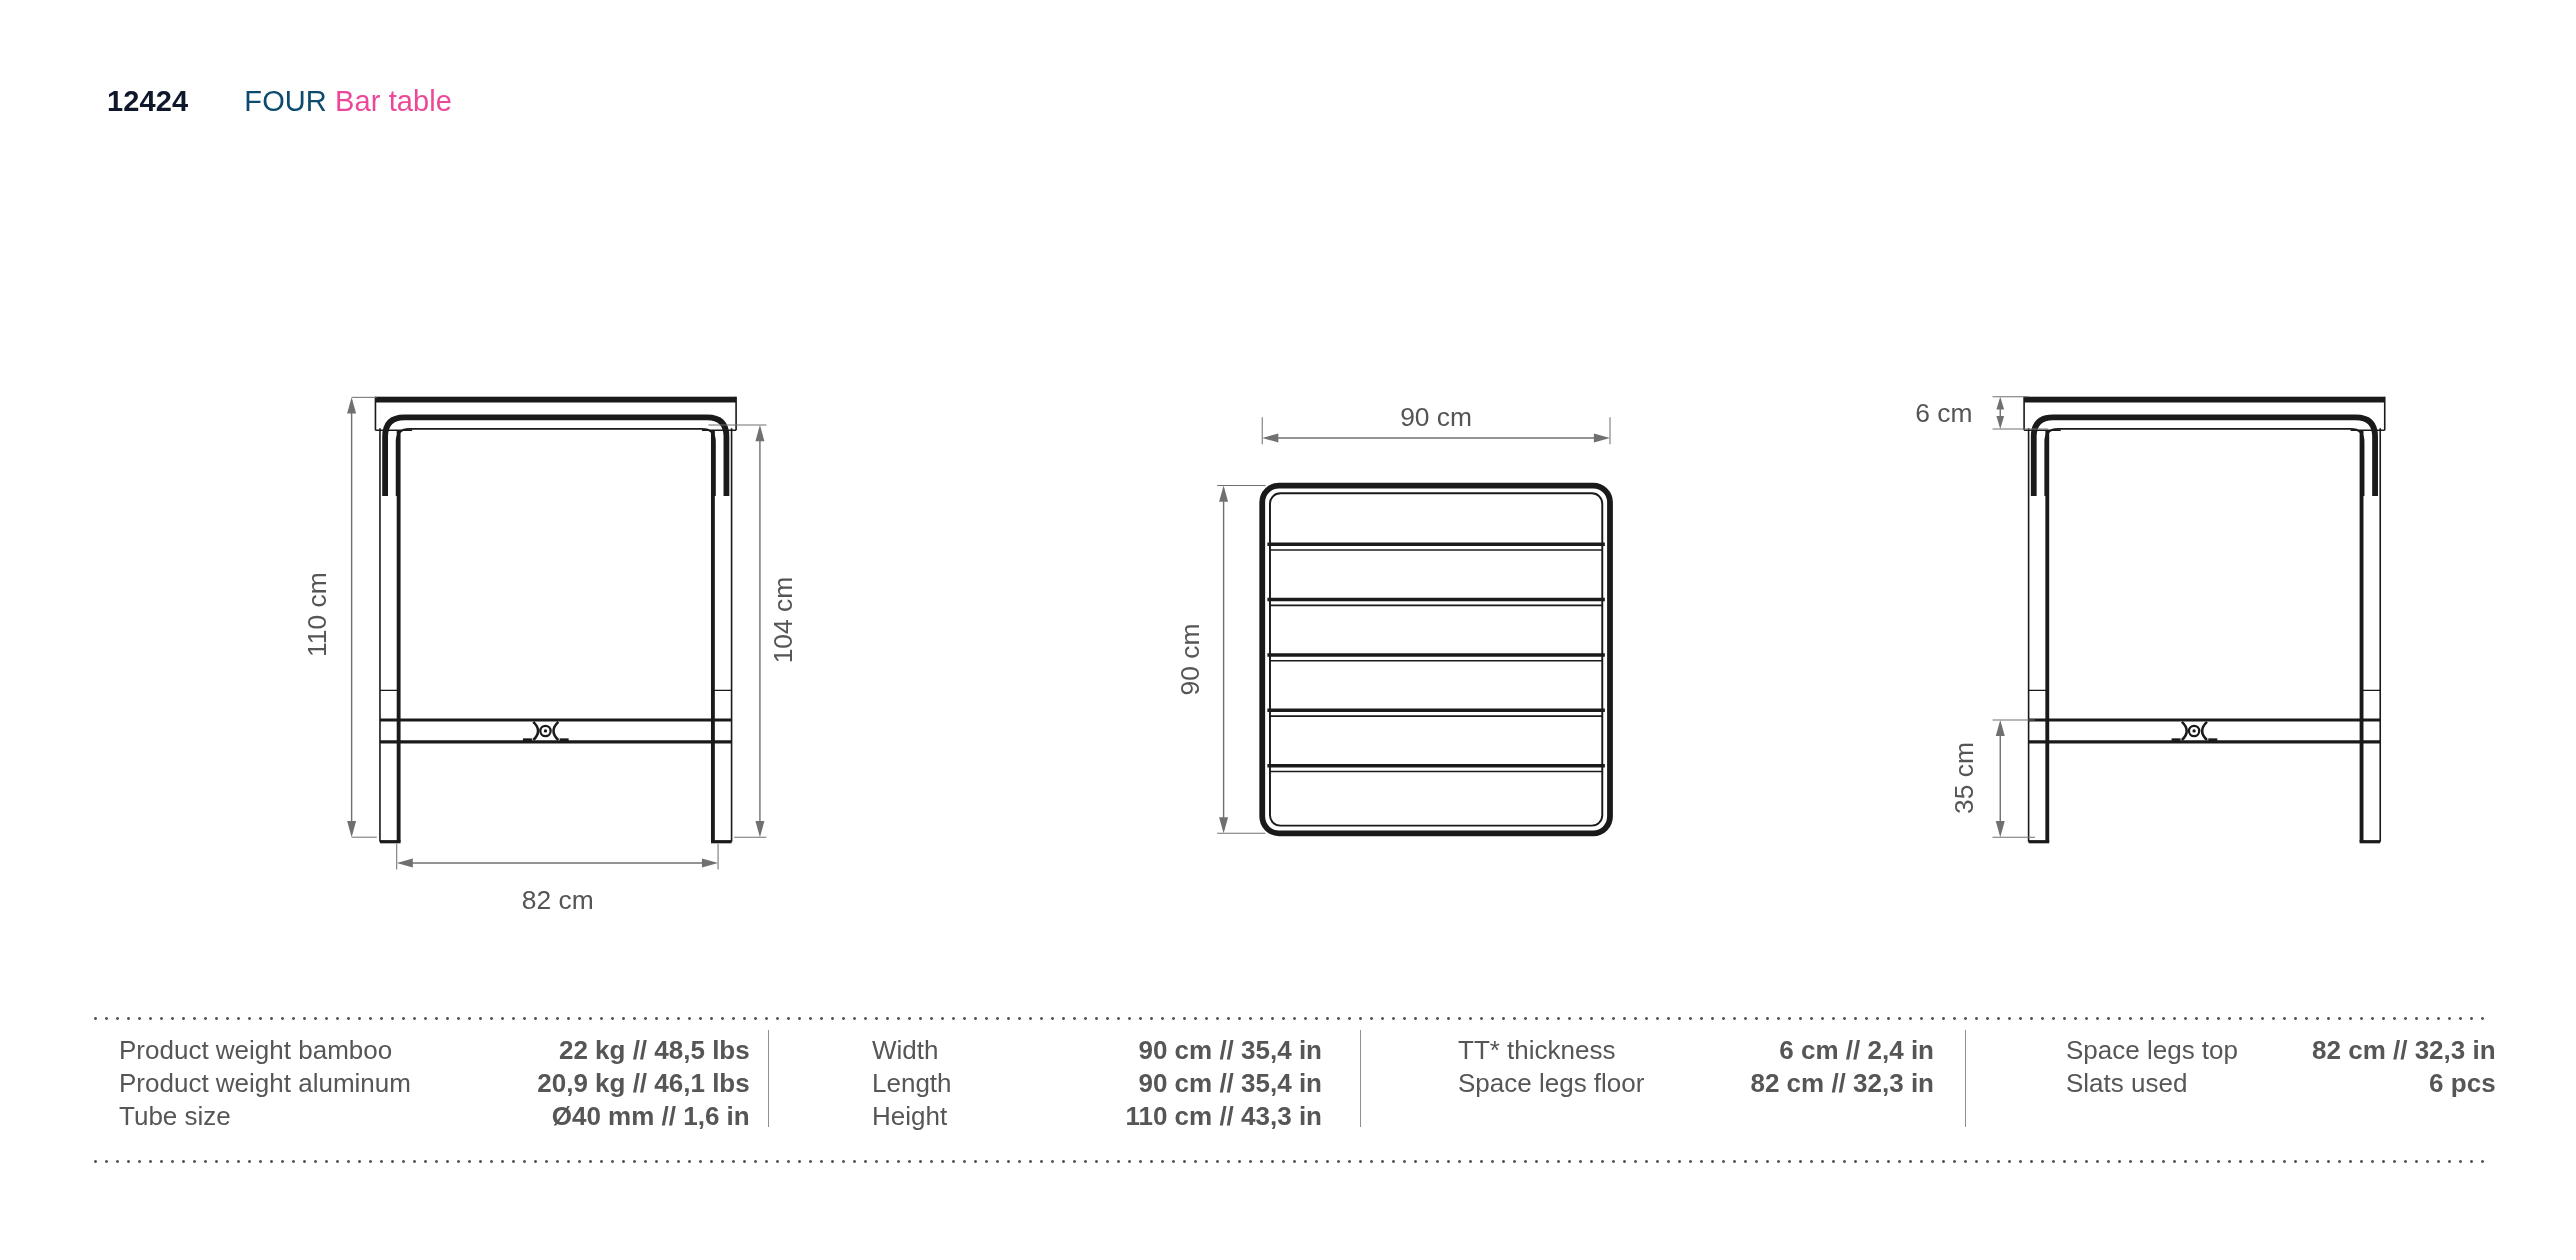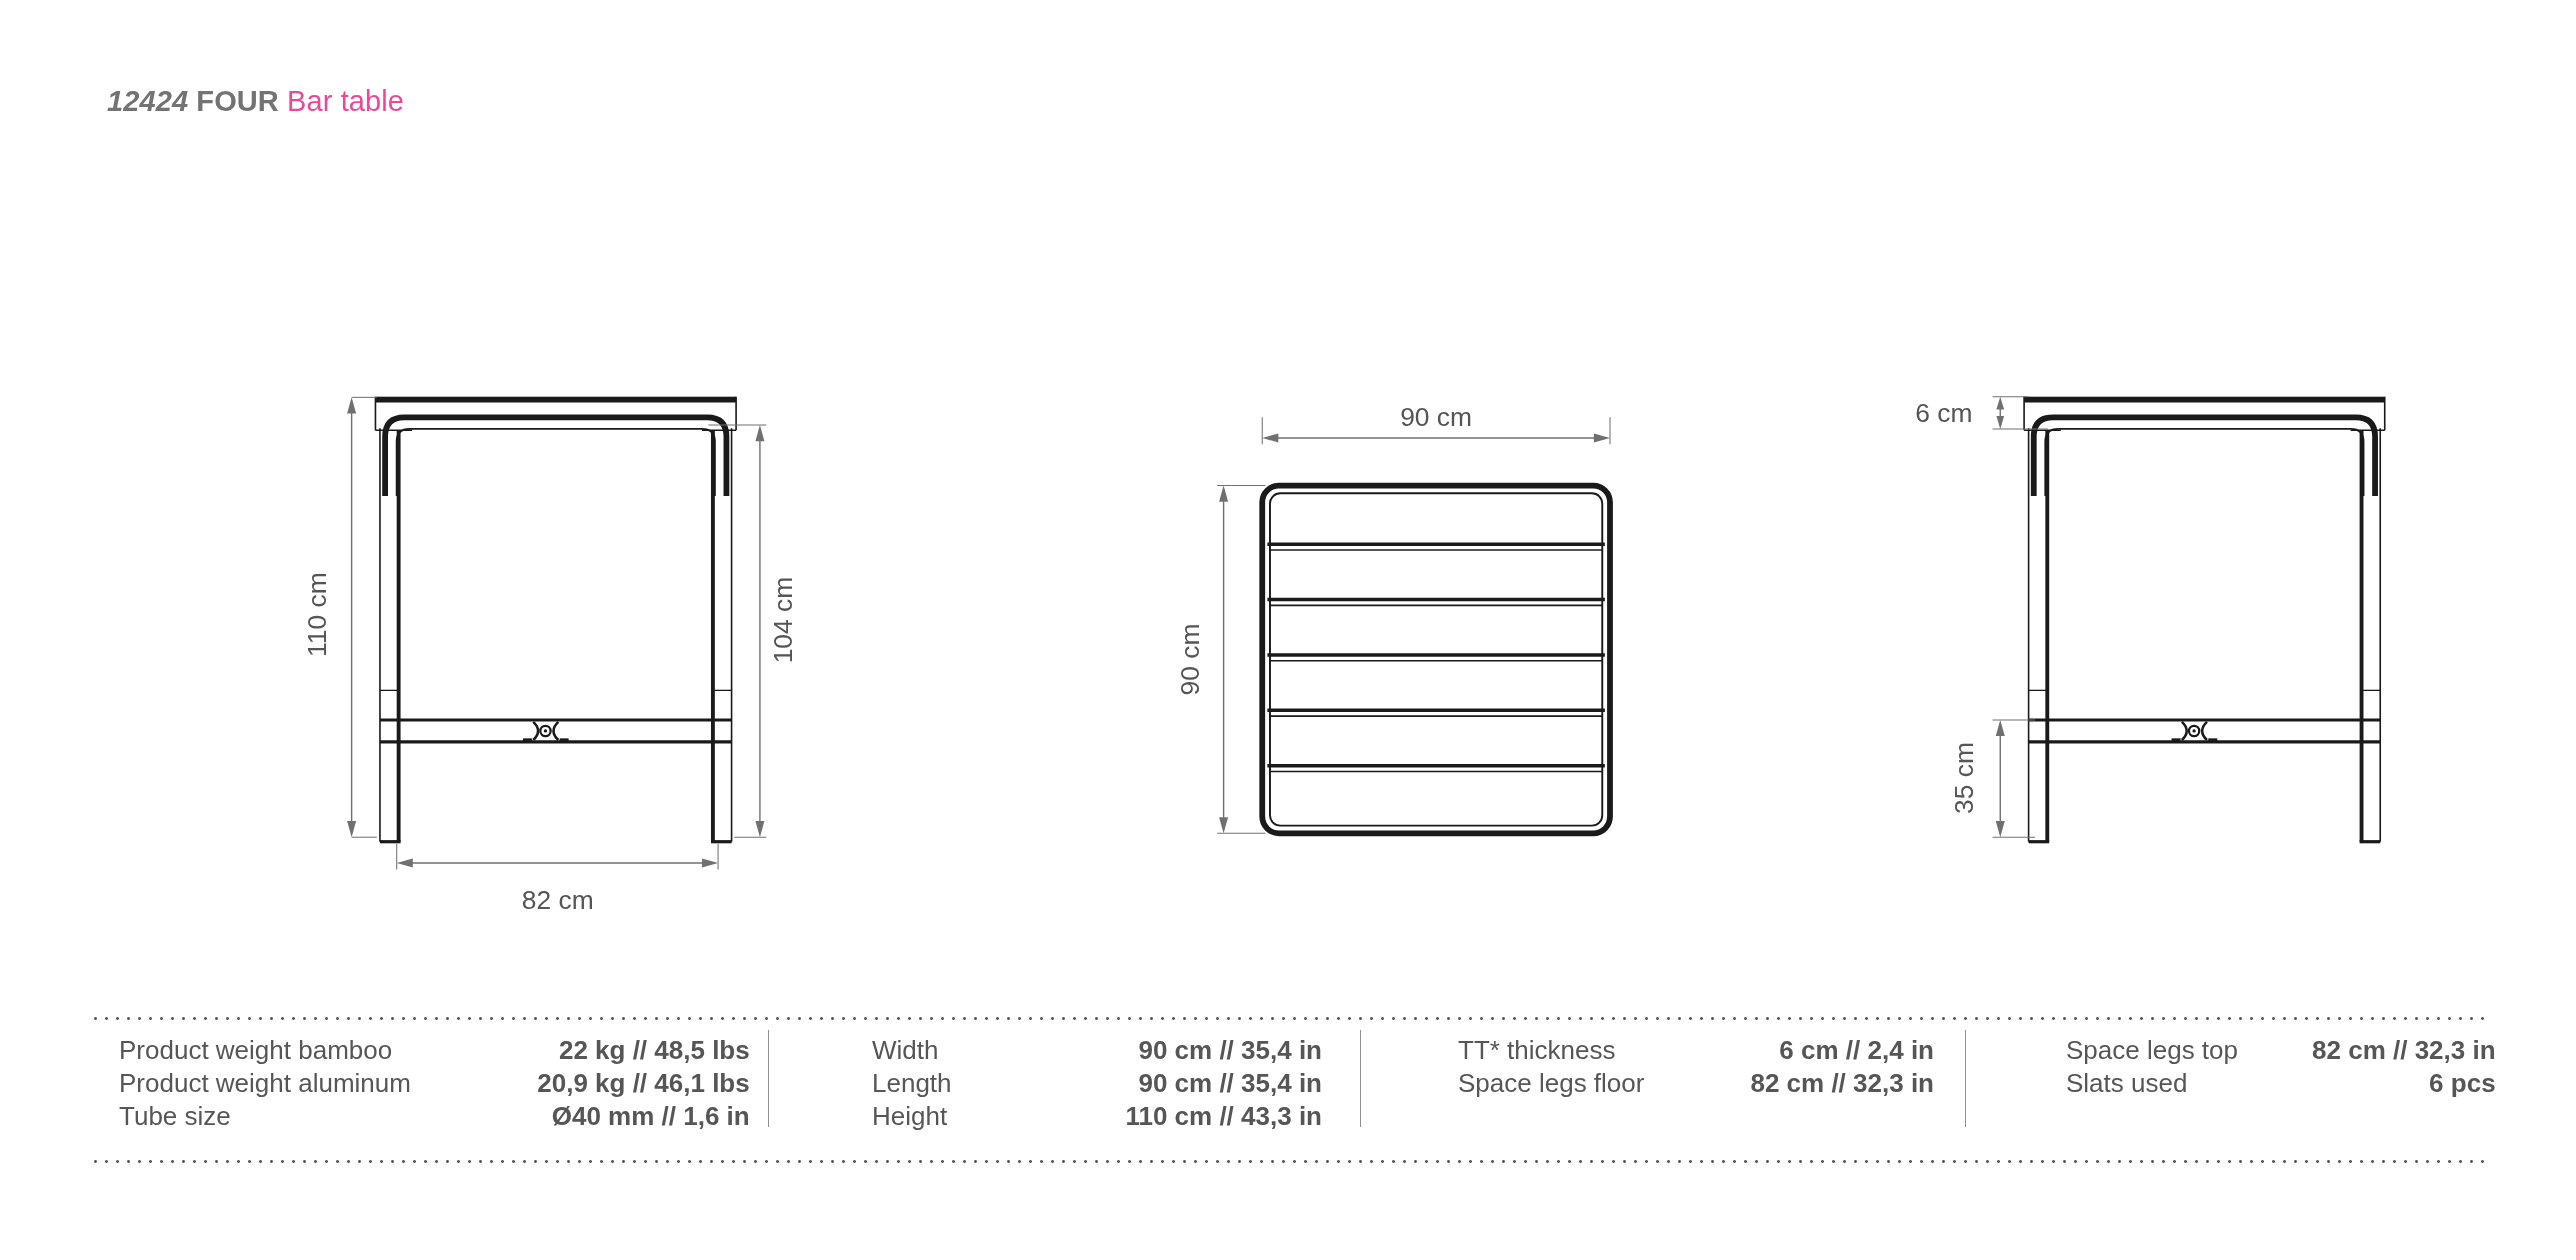--- a/index.html
+++ b/index.html
@@ -20,26 +20,26 @@
   #title-block {
     position: absolute;
     left: 107px;
     top: 85px;
     font-size: 29px;
     letter-spacing: 0.1px;
     white-space: nowrap;
   }
   #title-code {
     font-weight: bold;
-    color: #737373;
-    font-style: italic;
+    color: #0f172a;
   }
   #title-name {
-    font-weight: bold;
-    color: #737373;
+    font-weight: normal;
+    color: #0c4a6e;
+    margin-left: 48px;
   }
   #title-sub {
     font-weight: normal;
     color: #ec4899;
   }
 
   
   #drawings {
     position: absolute;
     left: 0;

